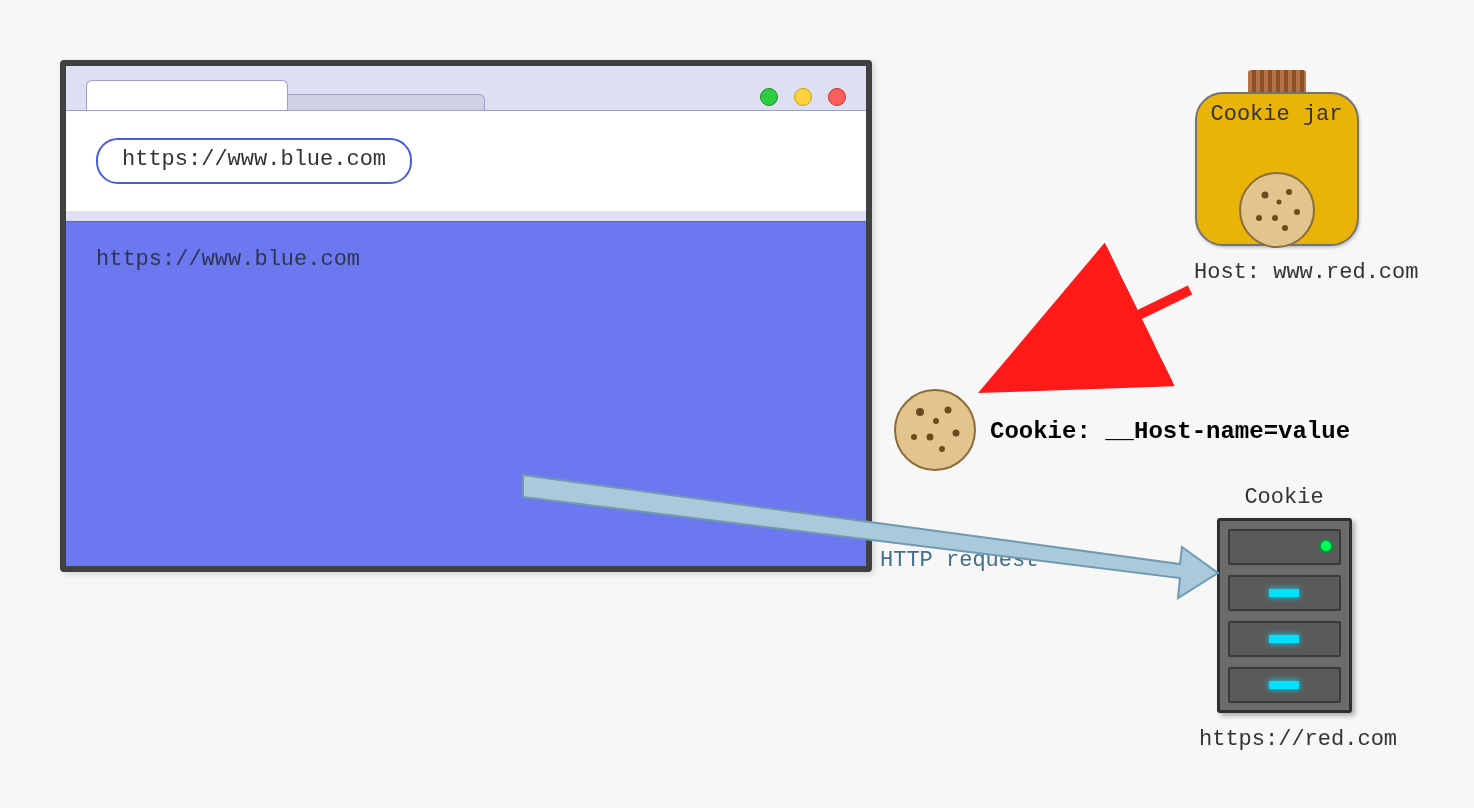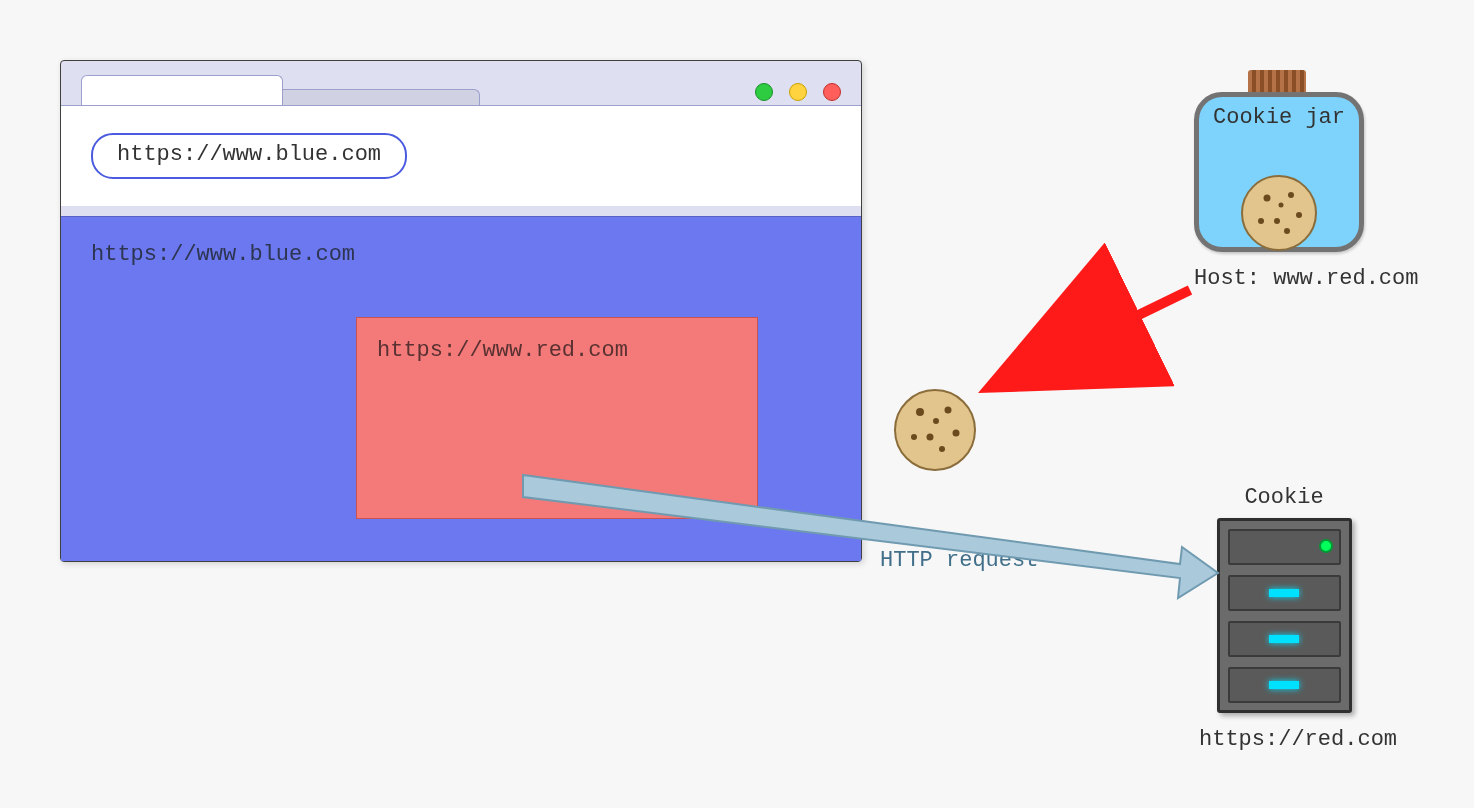--- a/index.html
+++ b/index.html
@@ -1,38 +1,38 @@
 <!DOCTYPE html>
 <html><head>
 <meta charset="utf-8">
 <style>
   html,body{margin:0;padding:0;width:1474px;height:808px;background:#f7f7f7;font-family:"Courier New",Courier,monospace;font-size:22px;color:#4f5b66;}
   .stage{position:relative;width:1474px;height:808px;}
 
   
-  .browser{position:absolute;left:60px;top:60px;width:800px;height:500px;background:#dedff0;border:1px solid #404040;border-radius:4px;box-shadow:2px 2px 6px rgba(0,0,0,0.15);}
+  .browser{position:absolute;left:60px;top:60px;width:800px;height:500px;background:#dedff0;border:6px solid #404040;border-radius:4px;box-shadow:2px 2px 6px rgba(0,0,0,0.15);}
   .tab-strip{position:relative;height:44px;}
   .tab{position:absolute;left:20px;top:14px;width:200px;height:44px;background:#ffffff;border:1px solid #9c9ecc;border-bottom:none;border-top-left-radius:6px;border-top-right-radius:6px;}
   .tab2{position:absolute;left:218px;top:28px;width:200px;height:30px;background:#d0d2e4;border-top:1px solid #9c9ecc;border-right:1px solid #9c9ecc;border-top-right-radius:6px;}
   .traffic{position:absolute;right:20px;top:22px;display:flex;gap:16px;}
   .dot{width:16px;height:16px;border-radius:50%;}
   .green{background:#2ecc40;border:1px solid #1a8f2b;}
   .yellow{background:#ffd23f;border:1px solid #c9a300;}
   .red{background:#ff5e5b;border:1px solid #c0302c;}
   .addr-bar{position:relative;background:#ffffff;height:100px;border-top:1px solid #9c9ecc;display:flex;align-items:center;padding-left:30px;}
   .addr{display:inline-block;border:2px solid #4b5be0;border-radius:22px;height:42px;line-height:40px;padding:0 24px;font-family:"Courier New",monospace;font-size:22px;color:#333;}
   .page{position:absolute;left:0;right:0;top:155px;bottom:0;background:#6b78ef;border-top:1px solid #5862c9;}
   .page-url{position:absolute;left:30px;top:25px;font-family:"Courier New",monospace;color:#2d3551;}
   .iframe{position:absolute;left:295px;top:100px;width:400px;height:200px;background:#f47a7a;border:1px solid #c85252;}
   .iframe .url{position:absolute;left:20px;top:20px;font-family:"Courier New",monospace;color:#5a3131;}
 
   
   .cookie-jar{position:absolute;right:115px;top:70px;width:165px;text-align:center;}
   .jar-lid{width:58px;height:22px;margin:0 auto 0 auto;background:repeating-linear-gradient(90deg,#b47246 0 4px,#8b4f28 4px 8px);border-radius:3px 3px 0 0;}
-  .jar-body{width:160px;height:150px;margin:0 auto;background:#7dd3fc;border:5px solid #737373;border-radius:28px;position:relative;box-shadow:1px 2px 3px rgba(0,0,0,0.2);}
+  .jar-body{width:160px;height:150px;margin:0 auto;background:#eab308;border:2px solid #737373;border-radius:28px;position:relative;box-shadow:1px 2px 3px rgba(0,0,0,0.2);}
   .jar-label{position:absolute;left:0;right:0;top:8px;text-align:center;font-family:"Courier New",monospace;color:#333;}
   .jar-host{margin-top:14px;font-family:"Courier New",monospace;color:#333;white-space:nowrap;}
 
   
   .cookie-in-jar{position:absolute;left:50%;top:76px;transform:translateX(-50%);}
   .cookie-free{position:absolute;left:890px;top:385px;}
 
   
   .cookie-header{position:absolute;left:990px;top:418px;font-family:"Courier New",monospace;font-weight:bold;color:#000;white-space:nowrap;font-size:24px;}
 
@@ -64,23 +64,20 @@
         <div class="dot green"></div>
         <div class="dot yellow"></div>
         <div class="dot red"></div>
       </div>
     </div>
     <div class="addr-bar">
       <span class="addr">https://www.blue.com</span>
     </div>
     <div class="page">
       <div class="page-url">https://www.blue.com</div>
-      <div class="iframe">
-        <div class="url">https://www.red.com</div>
-      </div>
     </div>
   </div>
 
   <div class="cookie-jar">
     <div class="jar-lid"></div>
     <div class="jar-body">
       <div class="jar-label">Cookie jar</div>
       <div class="cookie-in-jar">
         <svg width="80" height="80" style="position:static;">
           <circle cx="40" cy="40" r="37" fill="#e2c58d" stroke="#8a6d3b" stroke-width="2"></circle>
@@ -107,20 +104,21 @@
           <circle cx="58" cy="25" r="3.5"></circle>
           <circle cx="66" cy="48" r="3.5"></circle>
         <circle cx="40" cy="52" r="3.5"></circle>
           <circle cx="24" cy="52" r="3"></circle>
           <circle cx="52" cy="64" r="3"></circle>
         <circle cx="46" cy="36" r="3"></circle>
       </g>
     </svg>
   </div>
 
+  <div class="cookie-header">Cookie: __Host-name=value</div>
 
   <div class="http-label">HTTP request</div>
 
   <div class="server-wrap">
     <div class="server-title">Cookie</div>
     <div class="server">
       <div class="top">
           <div class="led"></div>
         </div>
       <div class="rack">

